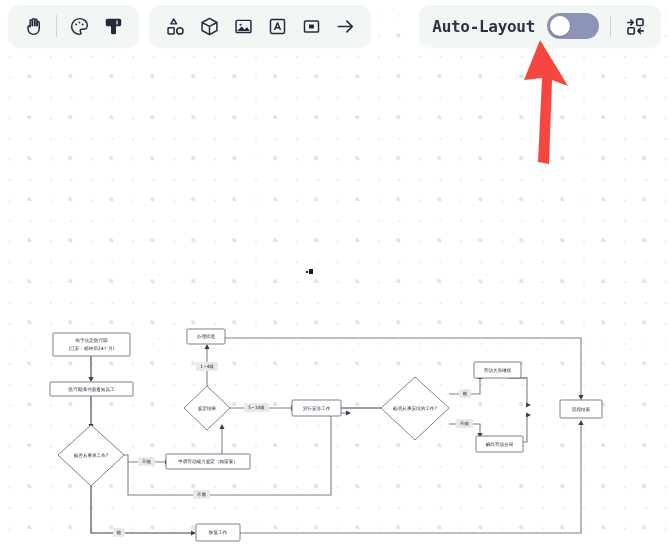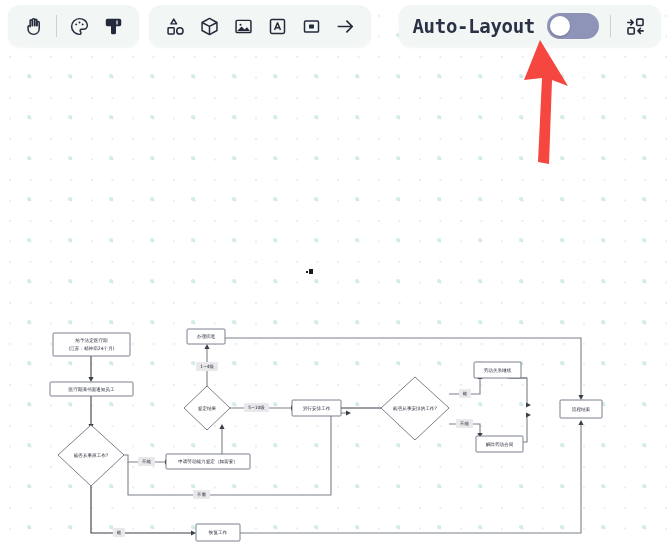--- a/index.html
+++ b/index.html
@@ -37,21 +37,21 @@
     box-shadow: 0 1px 2px rgba(40,60,80,0.05);
   }
   .tb-btn {
     width: 34px; height: 34px;
     display: flex; align-items: center; justify-content: center;
     border-radius: 8px; cursor: pointer; color: #232a3b;
   }
   .tb-sep { width: 1px; height: 22px; background: #c9d3d6; margin: 0 5px; }
   .tb-spacer { flex: 1; }
   .tb-label {
-    font-size: 19px; font-weight: 700; color: #2b3246;
+    font-size: 16px; font-weight: 700; color: #2b3246;
     font-family: "DejaVu Sans Mono", monospace;
     letter-spacing: -0.3px; white-space: nowrap; padding: 0 6px 0 4px; text-align: right;
   }
   .toggle {
     width: 52px; height: 26px; border-radius: 14px;
     background: #8e93b8; position: relative; cursor: pointer;
     margin: 0 4px;
   }
   .toggle .knob {
     position: absolute; top: 3px; left: 3px;

